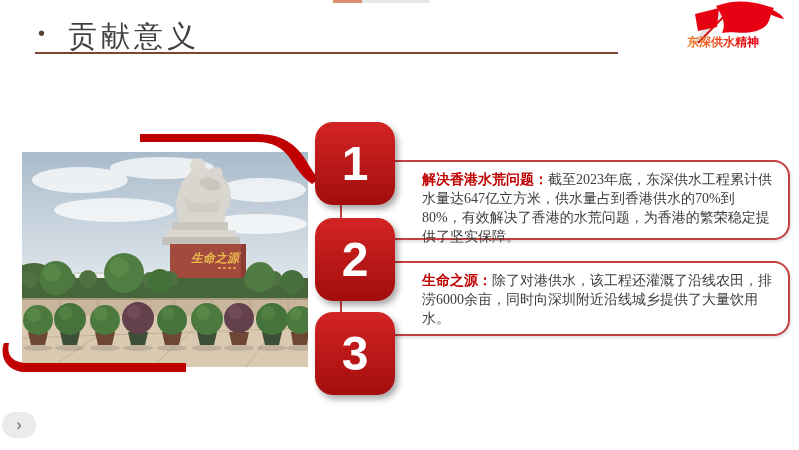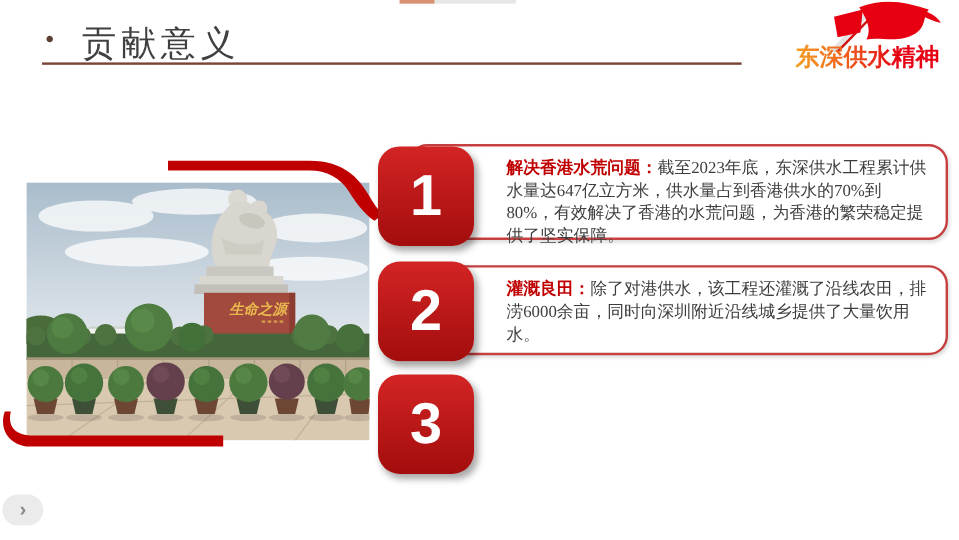--- a/index.html
+++ b/index.html
@@ -13,36 +13,36 @@
   
   .title-bullet{position:absolute;left:38px;top:22px;font-size:20px;color:#5c4033;}
   .page-title{position:absolute;left:68px;top:17px;font-size:29px;letter-spacing:4px;color:#404040;
               font-family:"Liberation Serif","DejaVu Serif",serif;font-weight:400;}
   .title-divider{position:absolute;left:35px;top:52px;width:583px;height:2px;background:#7b4536;}
 
   
   .logo{position:absolute;left:650px;top:1px;width:146px;height:58px;}
   .logo svg{position:absolute;left:0;top:0;}
   .logo-text{position:absolute;left:0;top:33px;width:146px;text-align:center;white-space:nowrap;
-             font-size:20px;font-weight:bold;font-family:Liberation Sans, sans-serif;
+             font-size:12px;font-weight:bold;font-family:Liberation Sans, sans-serif;
              background:linear-gradient(90deg,#f7a823 4%,#ef6a1f 34%,#e60012 68%);
              -webkit-background-clip:text;background-clip:text;color:transparent;}
 
   
   .photo{position:absolute;left:22px;top:152px;width:336px;height:215px;}
 
   
   .deco{position:absolute;left:0;top:0;width:799px;height:450px;pointer-events:none;}
 
   
   .card{position:absolute;left:340px;width:450px;background:#fff;border:2px solid #c74040;
         border-radius:16px;box-sizing:border-box;padding:8px 14px 22px 80px;
         font-size:14px;line-height:19px;color:#3d3d3d;
         font-family:"Liberation Serif","DejaVu Serif",serif;
-        box-shadow:1px 2px 3px rgba(0,0,0,.12);}
+        box-shadow:1px 2px 3px rgba(0,0,0,.12);margin-top:40px;}
   .card-title{color:#c00000;font-weight:bold;font-family:"Liberation Sans","DejaVu Sans",sans-serif;}
   .badge{position:absolute;left:315px;width:80px;height:83px;border-radius:18px;
          background:linear-gradient(180deg,#d32424,#a30d0d);color:#fff;
          display:flex;align-items:center;justify-content:center;
          font-size:48px;font-weight:bold;box-shadow:3px 4px 6px rgba(0,0,0,.35);
          font-family:"Liberation Sans","DejaVu Sans",sans-serif;}
   #card-1{top:120px;height:80px;}
   #card-2{top:221px;height:75px;}
   #card-3{top:316px;height:80px;}
   #badge-1{top:122px;}
@@ -229,21 +229,21 @@
 
   <svg class="deco" viewBox="0 0 799 450">
     <path d="M140 134 L258 134 C287 134 299 149 307 162 C311 169 315 175 319 179 L312 184 C303 178 296 168 291 160 C284 148 272 142 258 142 L140 142 Z" fill="#c00000"></path>
     <path d="M9 343 C6 356 13 362 25 363 L186 363 L186 372 L22 372 C7 370 -1 357 4 343 Z" fill="#c00000"></path>
   </svg>
 
   <div class="card" id="card-1">
     <span class="card-title">解决香港水荒问题：</span><span>截至2023年底，东深供水工程累计供水量达647亿立方米，供水量占到香港供水的70%到80%，有效解决了香港的水荒问题，为香港的繁荣稳定提供了坚实保障。</span>
   </div>
   <div class="card" id="card-2">
-    <span class="card-title">灌溉良田：</span><span>除了对港供水，该工程还灌溉了沿线农田，排涝6000余亩，同时向深圳附近沿线城乡提供了大量饮用水。</span>
+    <span class="card-title">生命之源：</span><span>除了对港供水，该工程还灌溉了沿线农田，排涝6000余亩，同时向深圳附近沿线城乡提供了大量饮用水。</span>
   </div>
 
   <div class="badge" id="badge-1">1</div>
   <div class="badge" id="badge-2">2</div>
   <div class="badge" id="badge-3">3</div>
 
   <div class="next-btn">
     <span>›</span>
   </div>
 

